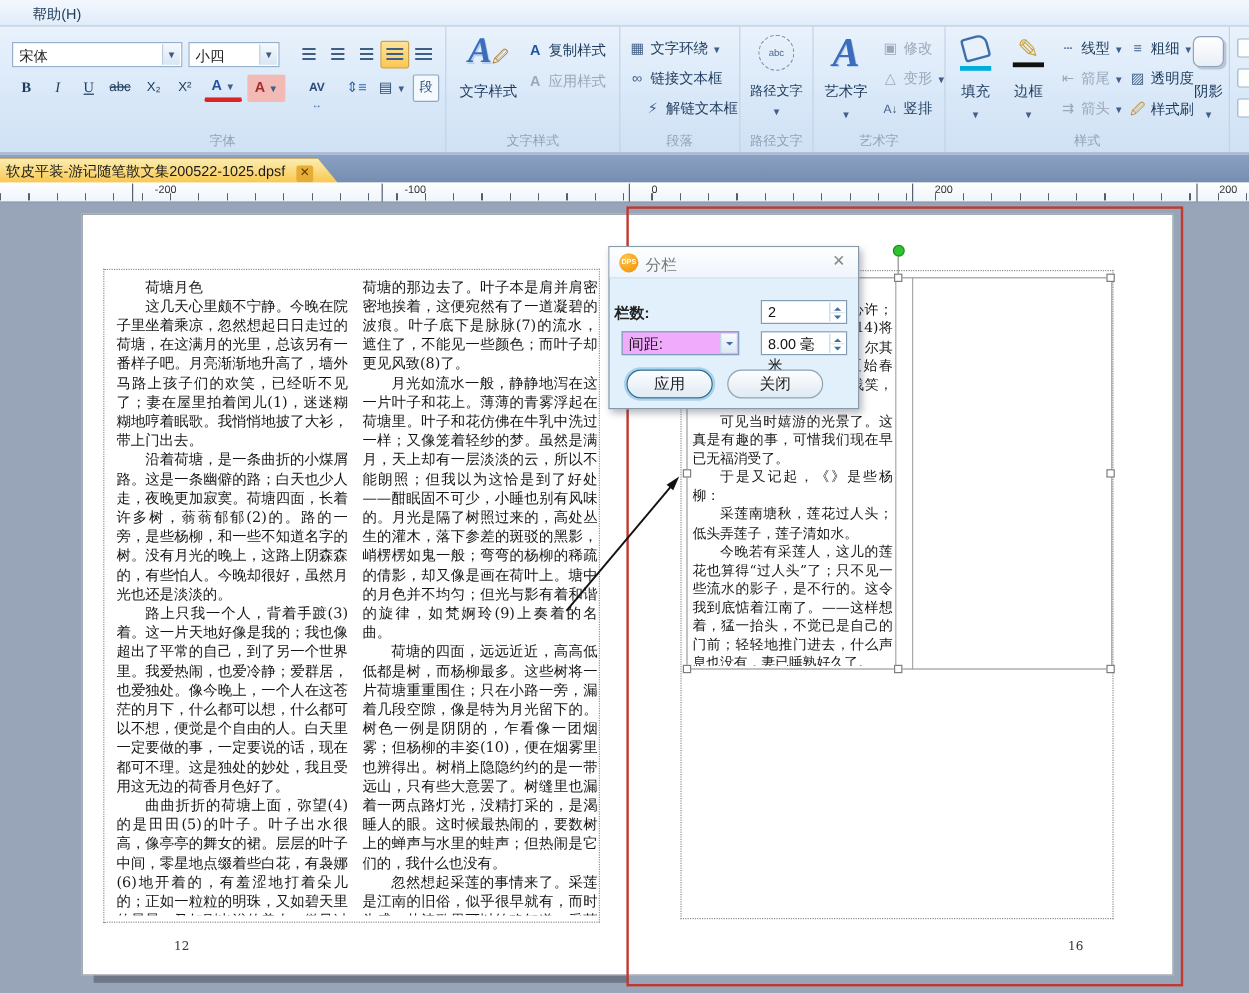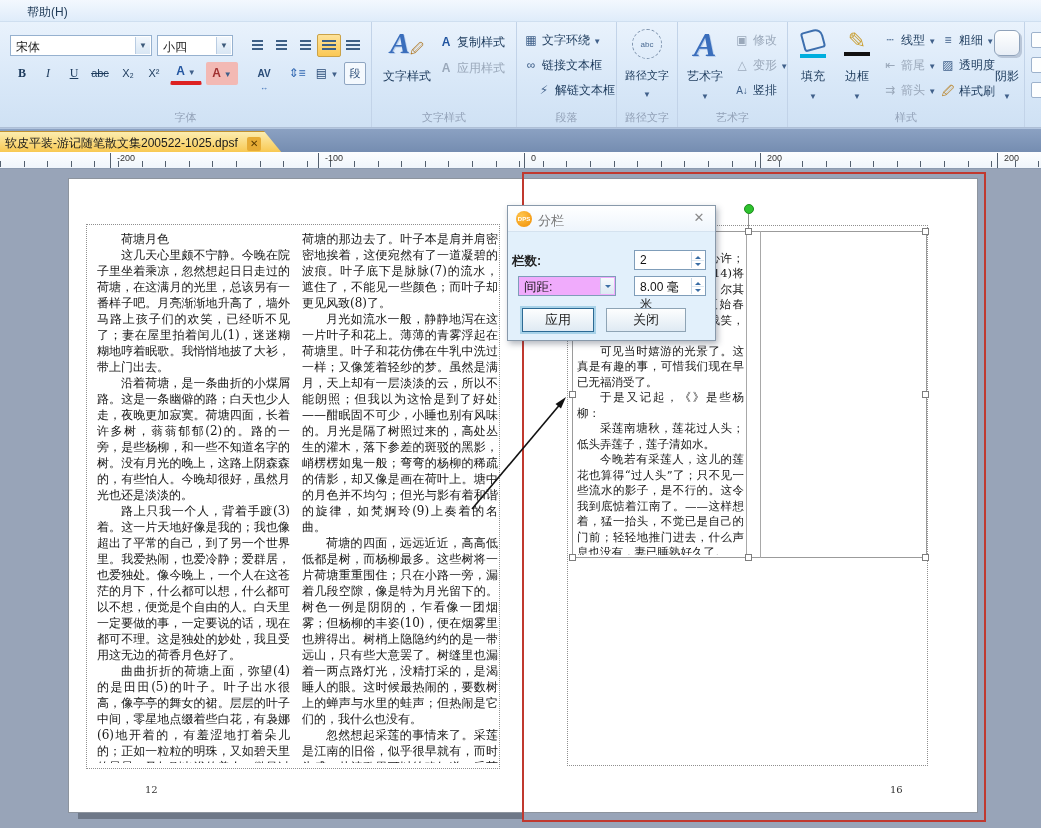--- a/index.html
+++ b/index.html
@@ -55,21 +55,21 @@
              border-radius:8px 0 0 0; padding:3px 0 0 14px; font-size:12px; color:#1a1a1a; white-space:nowrap; }
   .tab-close { display:inline-block; margin-left:6px; width:14px; height:14px; border-radius:2px;
                background:#e7ac35; color:#5c3c00; font-size:10px; line-height:14px; text-align:center; font-weight:bold; }
 
   
   .ruler { position:absolute; left:0; top:152px; width:100%; height:17px;
            background:linear-gradient(#fdfeff,#eff5fb); border-bottom:1px solid #8c9bb0; }
   .ruler-ticks { position:absolute; left:0; bottom:1px; width:100%; height:6px;
            background:repeating-linear-gradient(90deg,#53606f 0 1px,transparent 1px 23.6px); }
   .ruler-label { position:absolute; top:1px; font-size:9px; color:#333; border-left:1px solid #53606f;
-           padding-left:6px; height:15px; }
+           padding-left:18px; height:15px; }
 
   
   .canvas { position:absolute; left:0; top:169px; width:1041px; height:659px; background:#98a4b8; }
   .spread { position:absolute; left:68px; top:9px; width:910px; height:635px; background:#ffffff;
             border:1px solid #8d949e; }
   .page-shadow-bottom { position:absolute; left:78px; top:644px; width:446px; height:6px; background:#6e7888; }
   .red-outline { position:absolute; left:522px; top:3px; width:464px; height:650px;
                  border:2px solid #c0392f; }
   .tframe-dotted { position:absolute; border:1px dotted #8f8f8f; }
   .sel-frame { position:absolute; left:572px; top:62px; width:355px; height:327px; border:1px solid #9b9b9b; }
@@ -107,21 +107,21 @@
   .spin i:first-child { border-bottom:1px solid #dde8f1; }
   .spin i::after { content:""; position:absolute; left:3px; top:2.5px; border:3.5px solid transparent; }
   .spin .up::after   { border-bottom-color:#3b6ea5; top:0.5px; }
   .spin .down::after { border-top-color:#3b6ea5; }
   .dlg-combo { position:absolute; height:20px; background:#f0abfc; border:1px solid #7f9db9;
                font-size:12.5px; color:#111; padding:2px 16px 0 5px; }
   .combo-arrow { position:absolute; right:1px; top:1px; bottom:1px; width:14px;
                  background:linear-gradient(#f6fafd,#dce9f3); border-left:1px solid #c6d6e4; }
   .combo-arrow::after { content:""; position:absolute; left:3.5px; top:7px; border:3.5px solid transparent; border-top-color:#3b6ea5; }
   .dlg-btn { position:absolute; top:102px; height:24px; background:linear-gradient(#fdfefe,#dfeaf3);
-             border:1px solid #8ea4b5; border-radius:0; font-size:13px; color:#222;
+             border:1px solid #8ea4b5; border-radius:12px; font-size:13px; color:#222;
              text-align:center; line-height:22px; }
   .dlg-btn.focused { border:1px solid #2c6a94; box-shadow:0 0 0 2px #a8d2e8; }
 
   svg.overlay { position:absolute; left:0; top:0; pointer-events:none; z-index:20; }
 </style>
 </head>
 <body>
 
 <div class="app">
 

